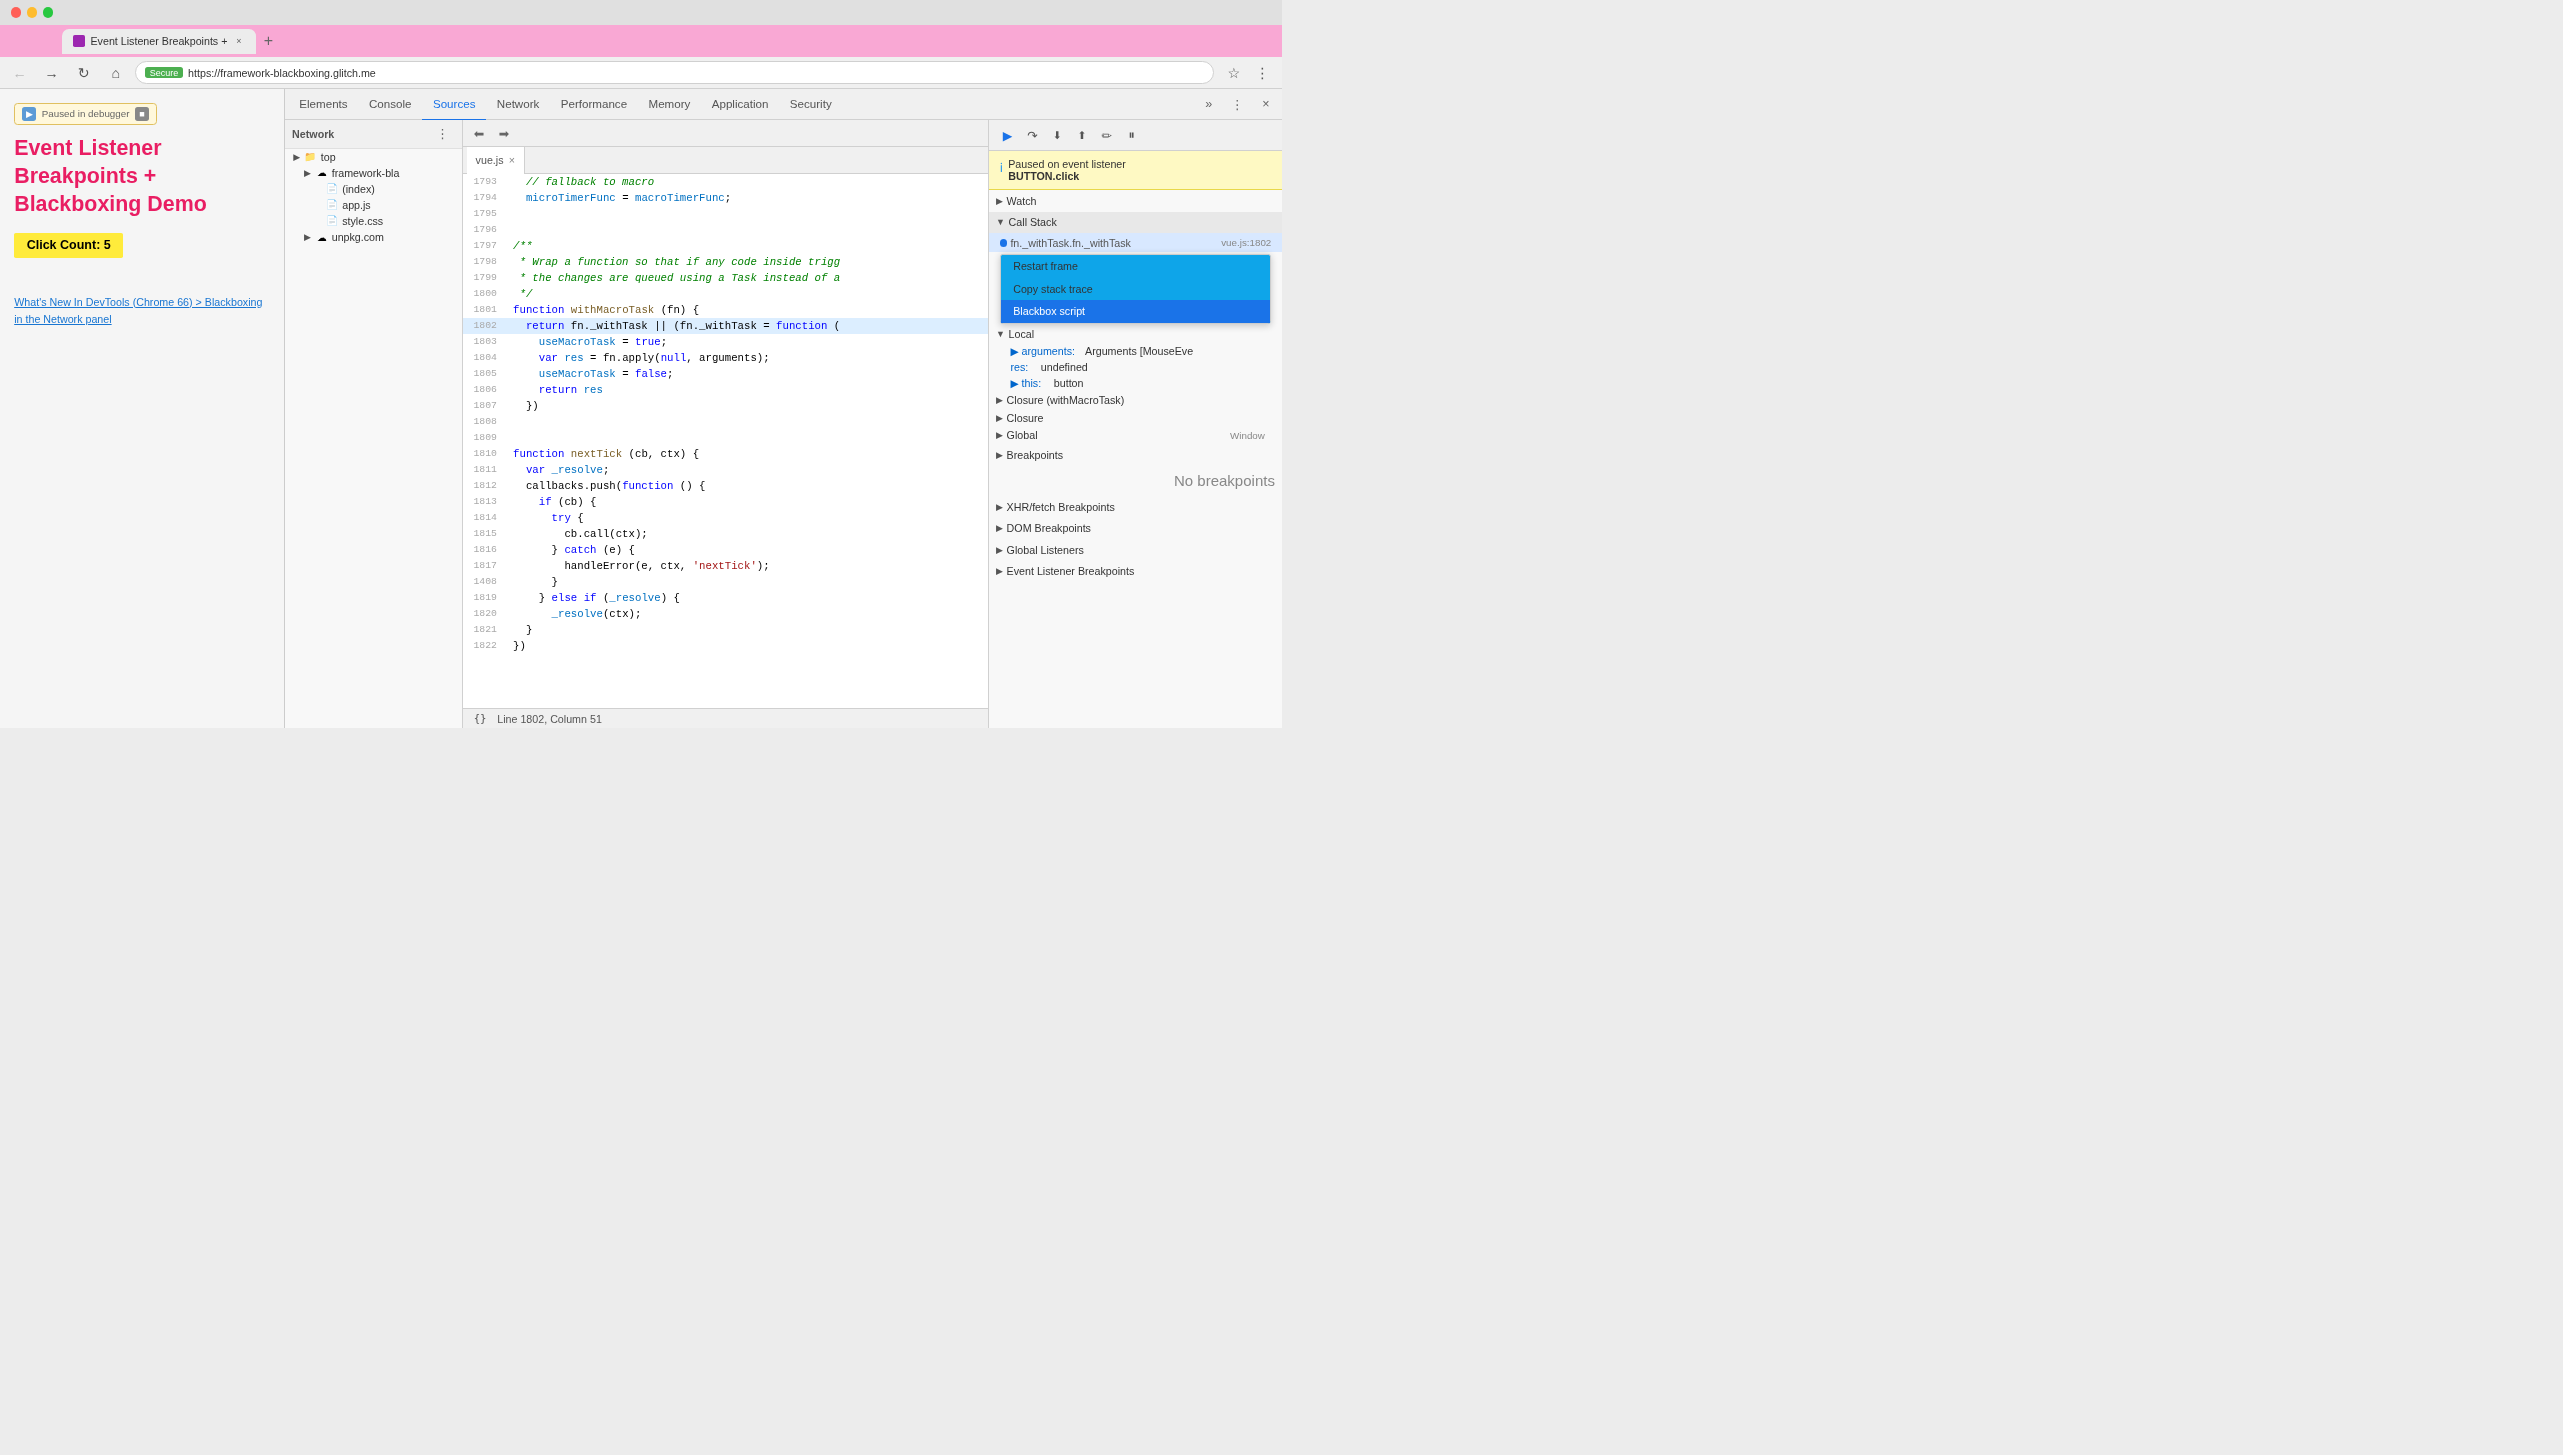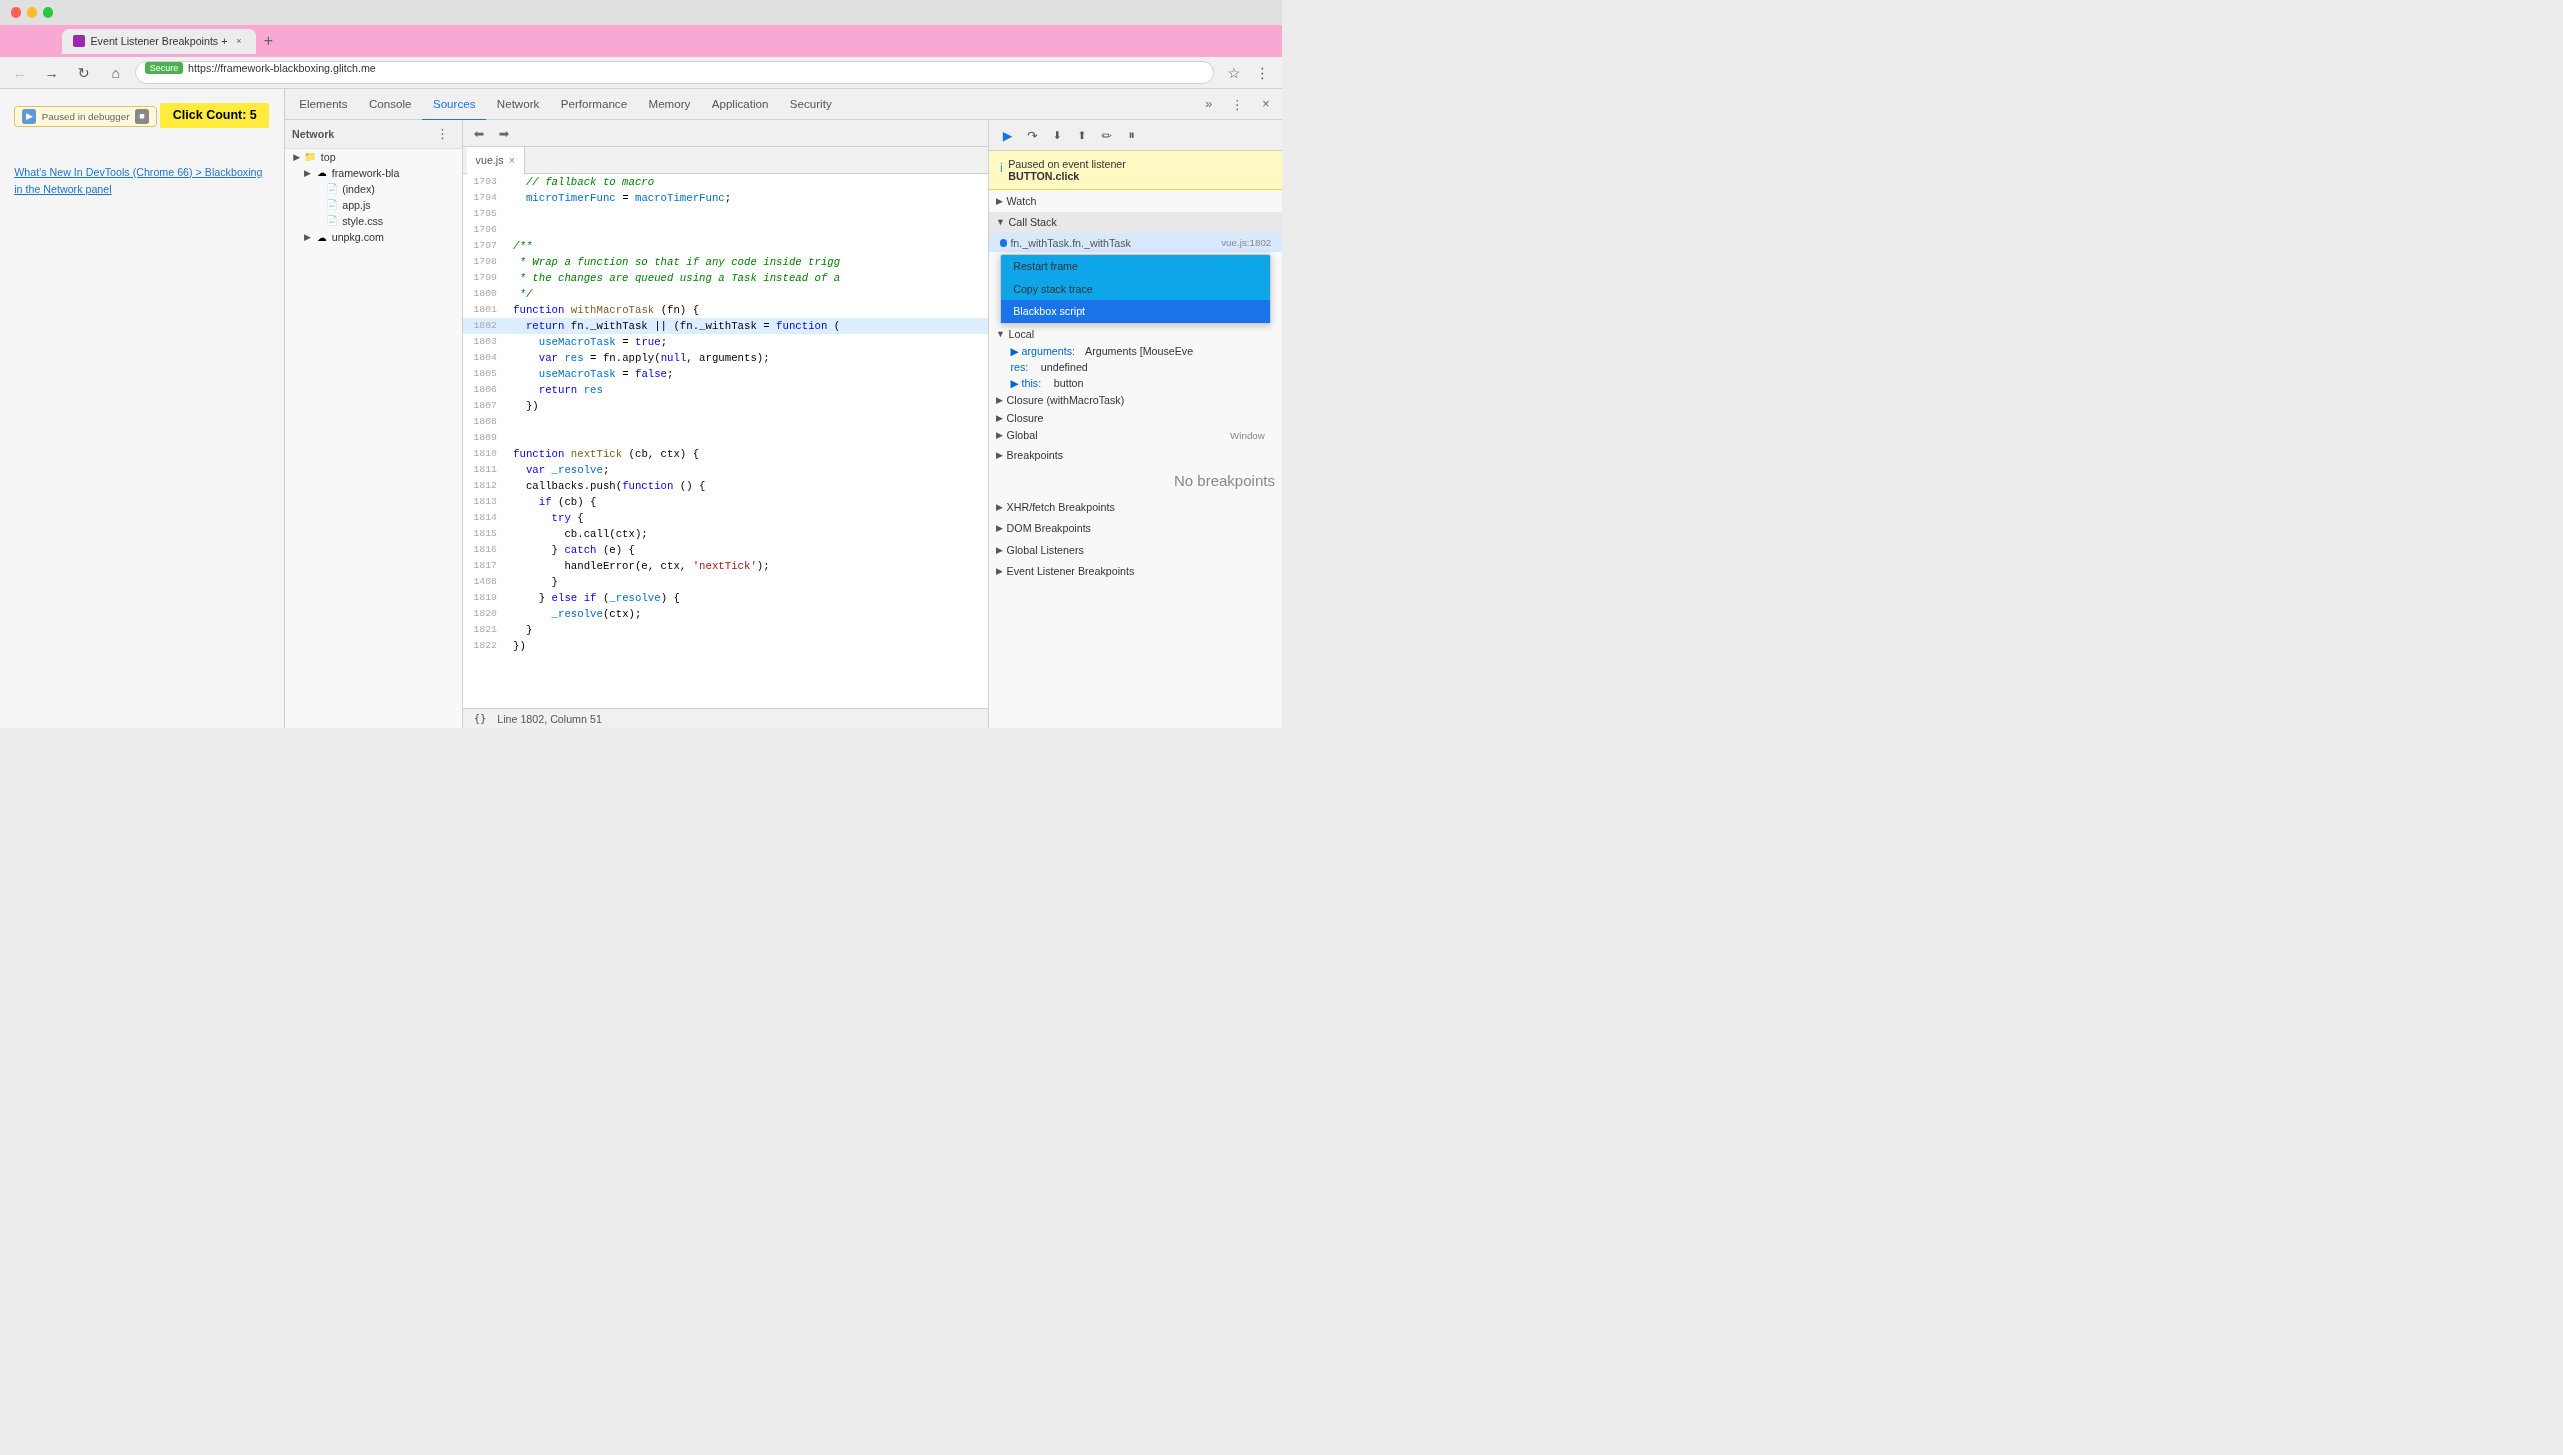--- a/index.html
+++ b/index.html
@@ -14,21 +14,21 @@
     .tl-yellow { background: #febc2e; }
     .tl-green { background: #28c840; }
     .tab-bar { background: #f9a8d4; display: flex; align-items: center; padding: 0 71px 0 62px; height: 32px; }
     .browser-tab { background: #ececec; border-radius: 7.1px 7.1px 0 0; padding: 0 10.7px; height: 25px; display: flex; align-items: center; gap: 5.3px; font-size: 10.7px; color: #333; min-width: 160px; }
     .browser-tab .favicon { width: 12.5px; height: 12.5px; background: #9c27b0; border-radius: 1.8px; display: flex; align-items: center; justify-content: center; }
     .browser-tab .close-btn { width: 12.5px; height: 12.5px; border-radius: 50%; display: flex; align-items: center; justify-content: center; font-size: 9px; color: #666; cursor: pointer; margin-left: auto; }
     .new-tab-btn { width: 25px; height: 25px; display: flex; align-items: center; justify-content: center; color: #666; font-size: 16px; cursor: pointer; }
     .nav-bar { background: #f0f0f0; height: 32px; display: flex; align-items: center; padding: 0 7.1px; gap: 7.1px; border-bottom: 0.9px solid #d0d0d0; }
     .nav-btn { width: 25px; height: 25px; display: flex; align-items: center; justify-content: center; color: #555; cursor: pointer; border-radius: 3.6px; font-size: 14.2px; }
     .nav-btn.disabled { color: #bbb; cursor: default; }
-    .address-bar { flex: 1; height: 23px; background: #fff; border-radius: 11.6px; display: flex; align-items: flex-start; padding: 0 9px; font-size: 10.7px; gap: 5.3px; border: 0.9px solid #d0d0d0; }
+    .address-bar { flex: 1; height: 23px; background: #fff; border-radius: 11.6px; display: flex; align-items: center; padding: 0 9px; font-size: 10.7px; gap: 5.3px; border: 0.9px solid #d0d0d0; }
     .secure-badge { background: #4caf50; color: white; font-size: 9px; padding: 0.9px 4.4px; border-radius: 2.7px; }
     .url-text { color: #333; font-size: 10.7px; }
     .nav-actions { display: flex; gap: 3.6px; align-items: center; }
 
     
     .main-area { display: flex; flex: 1; overflow: hidden; }
 
     
     .demo-page { width: 285px; min-width: 285px; background: #f5f5f5; padding: 14.2px; border-right: 0.9px solid #ccc; overflow-y: auto; }
     .paused-badge { background: #fff8dc; border: 0.9px solid #e0c060; border-radius: 3.6px; padding: 2.7px 7.1px; font-size: 9.8px; color: #666; display: inline-flex; align-items: center; gap: 5.3px; margin-bottom: 10.7px; }
@@ -150,20 +150,21 @@
   </div>
 
   <div class="main-area">
 
     <div class="demo-page">
       <div class="paused-badge">
         <div class="play-icon">▶</div>
         <span>Paused in debugger</span>
         <div class="stop-icon">■</div>
       </div>
+      <div class="demo-title">Event Listener Breakpoints + Blackboxing Demo</div>
       <button class="click-count-btn">Click Count: 5</button>
       <div class="demo-links">
         <a class="demo-link">What's New In DevTools (Chrome 66) &gt; Blackboxing in the Network panel</a>
       </div>
     </div>
 
     <div class="devtools">
 
       <div class="devtools-tabs">
         <div class="devtools-tab">Elements</div>

